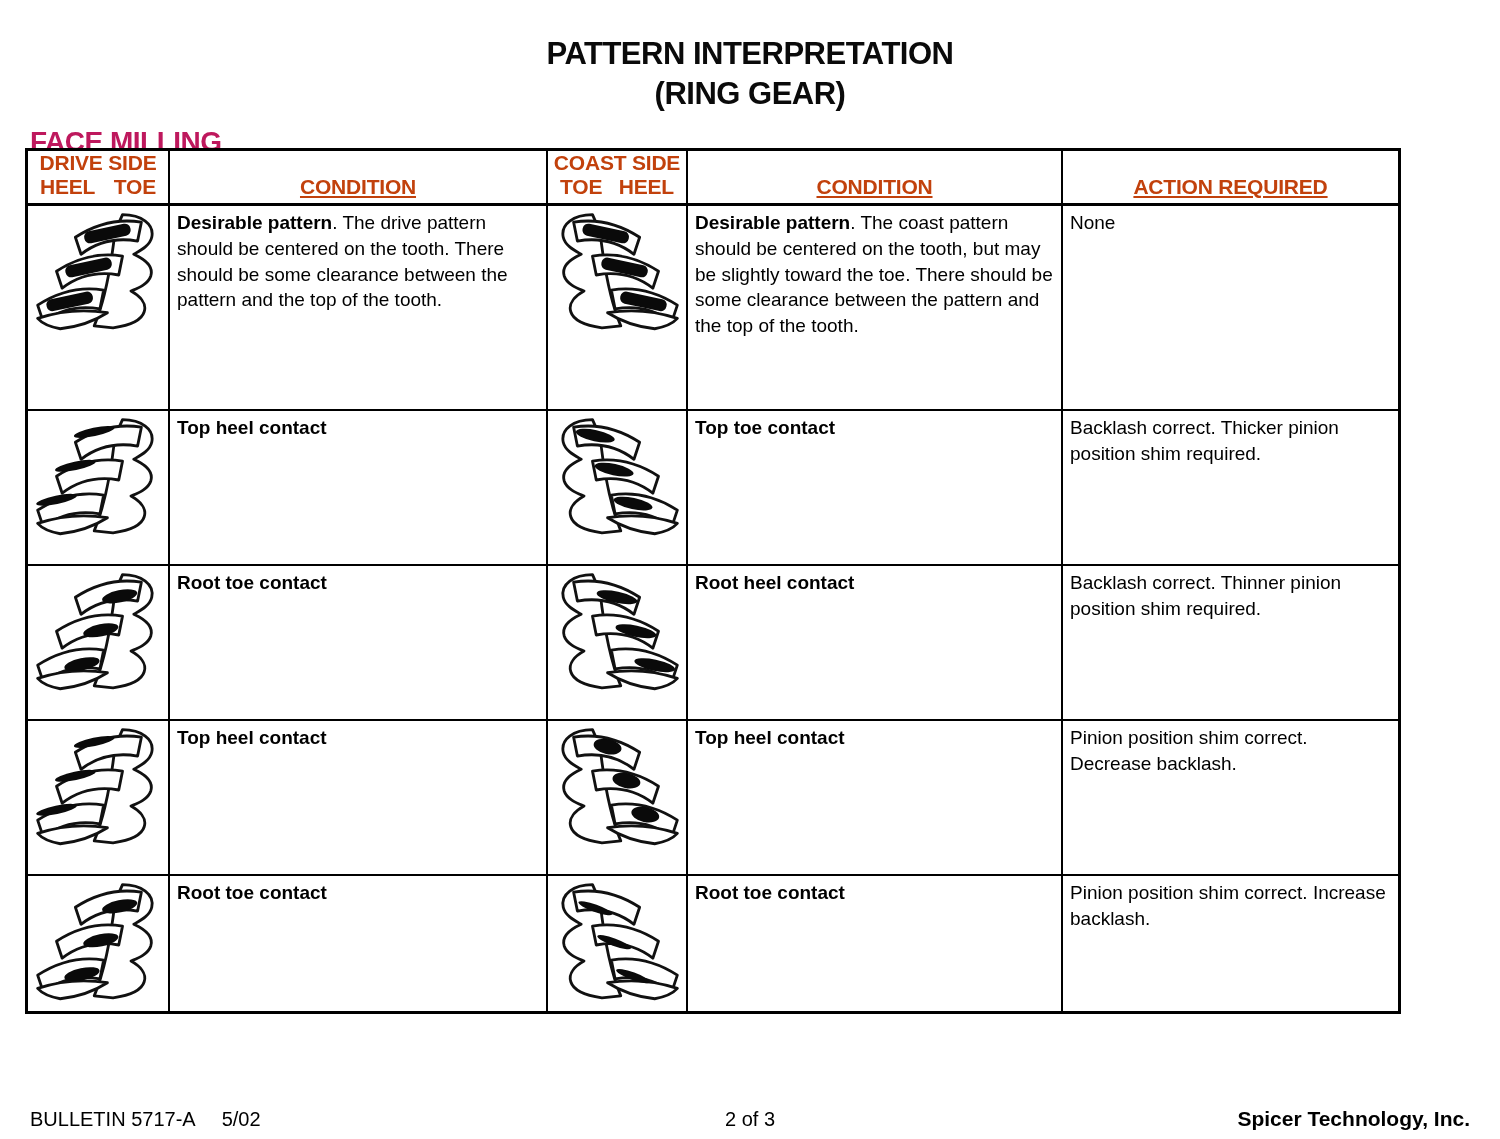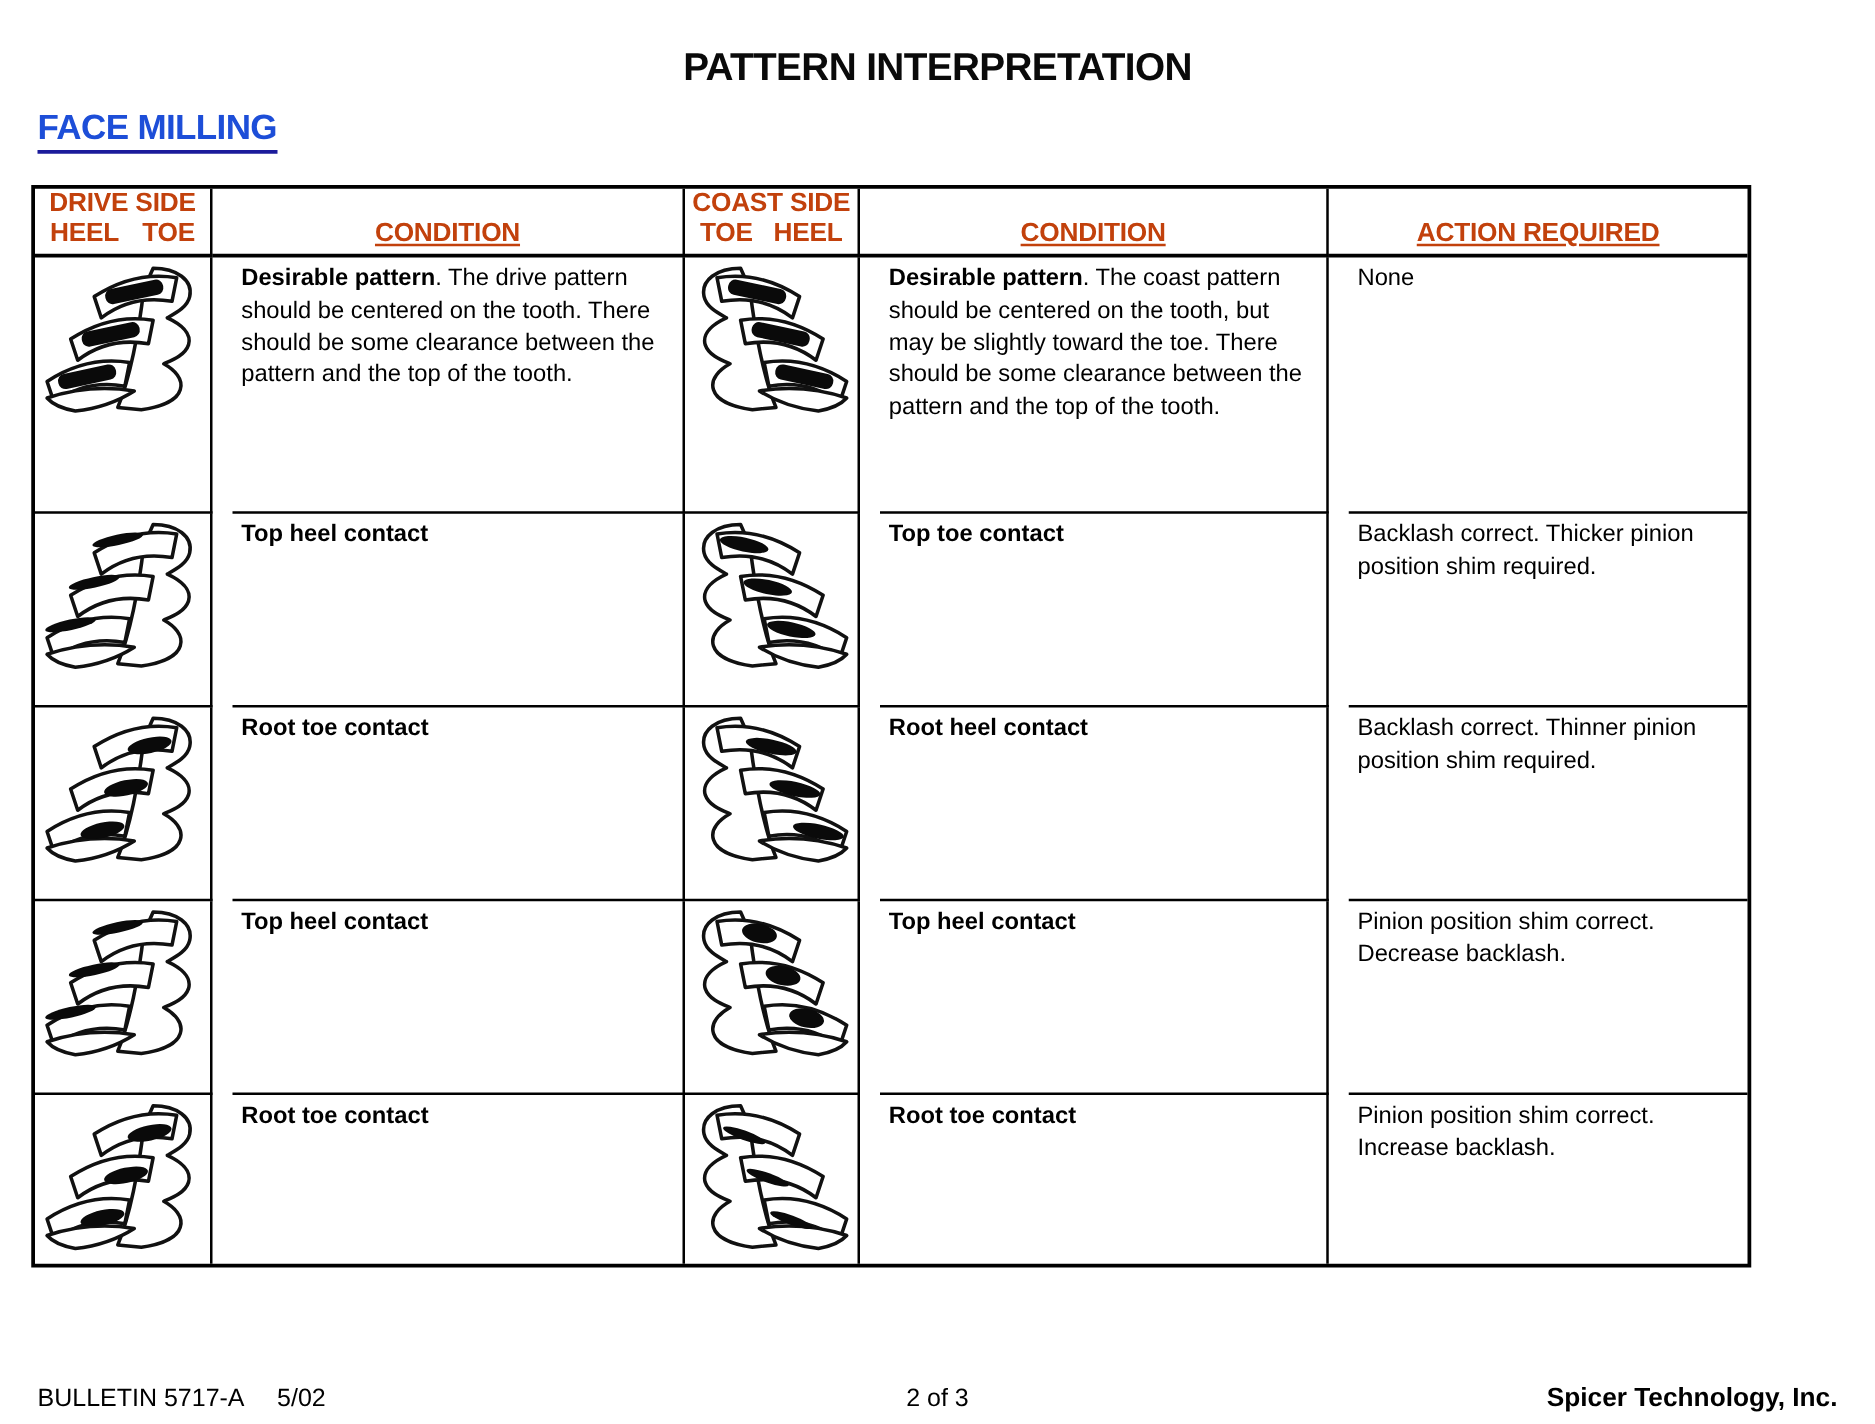--- a/index.html
+++ b/index.html
@@ -22,21 +22,21 @@
     padding-top:10px;
     color:#0a0a0a;
     margin-top:24px;
   }
   .section-heading{
     display:inline-block;
     margin:12px 0 0 30px;
     font-size:28px;
     font-weight:700;
     letter-spacing:-0.5px;
-    color:#1d4ed8;
+    color:#be185d;
     border-bottom:3px solid #1b1b9b;
     padding-bottom:2px;
   }
   
   .pattern-table{
     position:absolute;
     left:25px; top:148px;
     display:grid;
     grid-template-columns:142px 378px 140px 375px 335px;
     grid-template-rows:55px 205px 155px 155px 155px 135px;
@@ -66,21 +66,20 @@
   .hcell .h-bottom{
     display:flex;
     justify-content:space-between;
     padding:0 12px;
   }
   .hcell .h-single{text-align:center;text-decoration:underline;}
   .c-cond, .c-act{
     font-size:19px;
     line-height:1.36;
     padding:4px 6px 4px 7px;
-    margin-left:16px;
   }
   .c-cond .b, .c-act .b{font-weight:700;}
   .c-img{
     display:flex;
     align-items:flex-start;
     justify-content:center;
     padding-top:3px;
   }
   .gear{width:132px;height:132px;}
   .g-line{fill:#ffffff;stroke:#111;stroke-width:3;stroke-linejoin:round;}
@@ -99,20 +98,21 @@
   .f-center{text-align:center;}
   .f-right{text-align:right;font-weight:700;font-size:21px;}
 </style>
 </head>
 <body>
 
 <div class="page">
 
   <div class="title">
     <div>PATTERN INTERPRETATION</div>
+    <div>(RING GEAR)</div>
   </div>
 
   <div class="section-heading">FACE MILLING</div>
 
   <div class="pattern-table">
 
     <div class="cell hcell">
       <div class="h-top">DRIVE SIDE</div>
       <div class="h-bottom">
         <span>HEEL</span>

